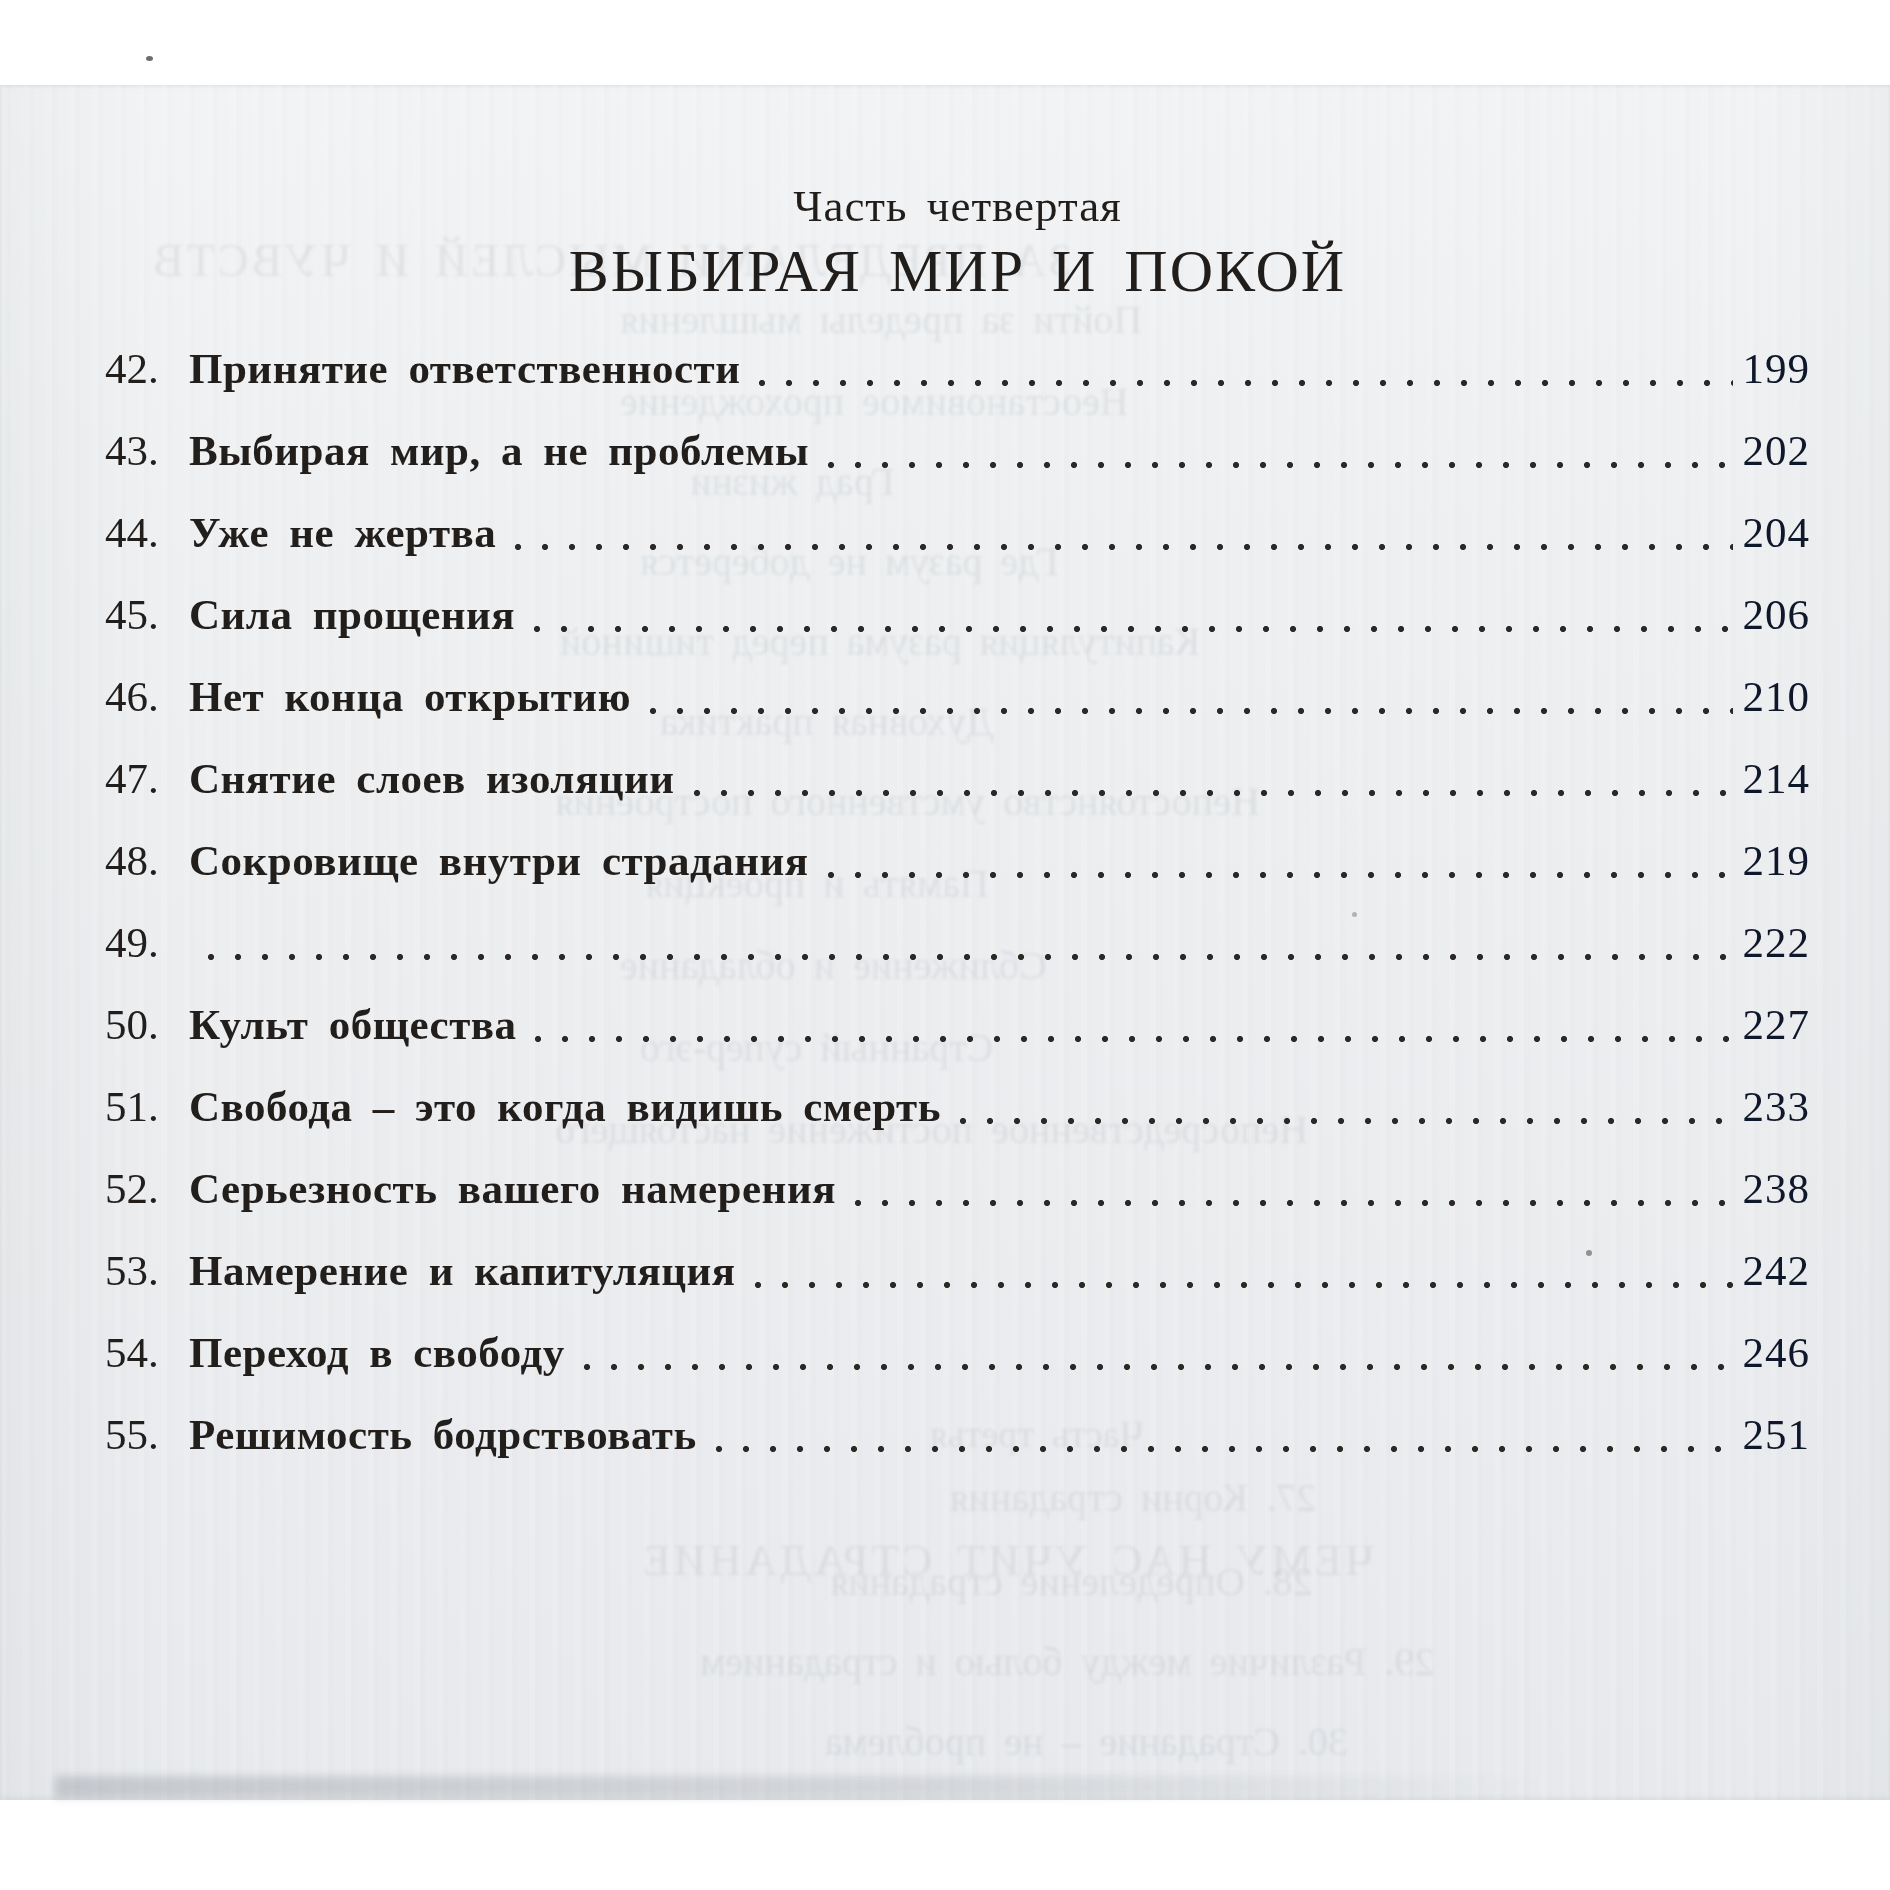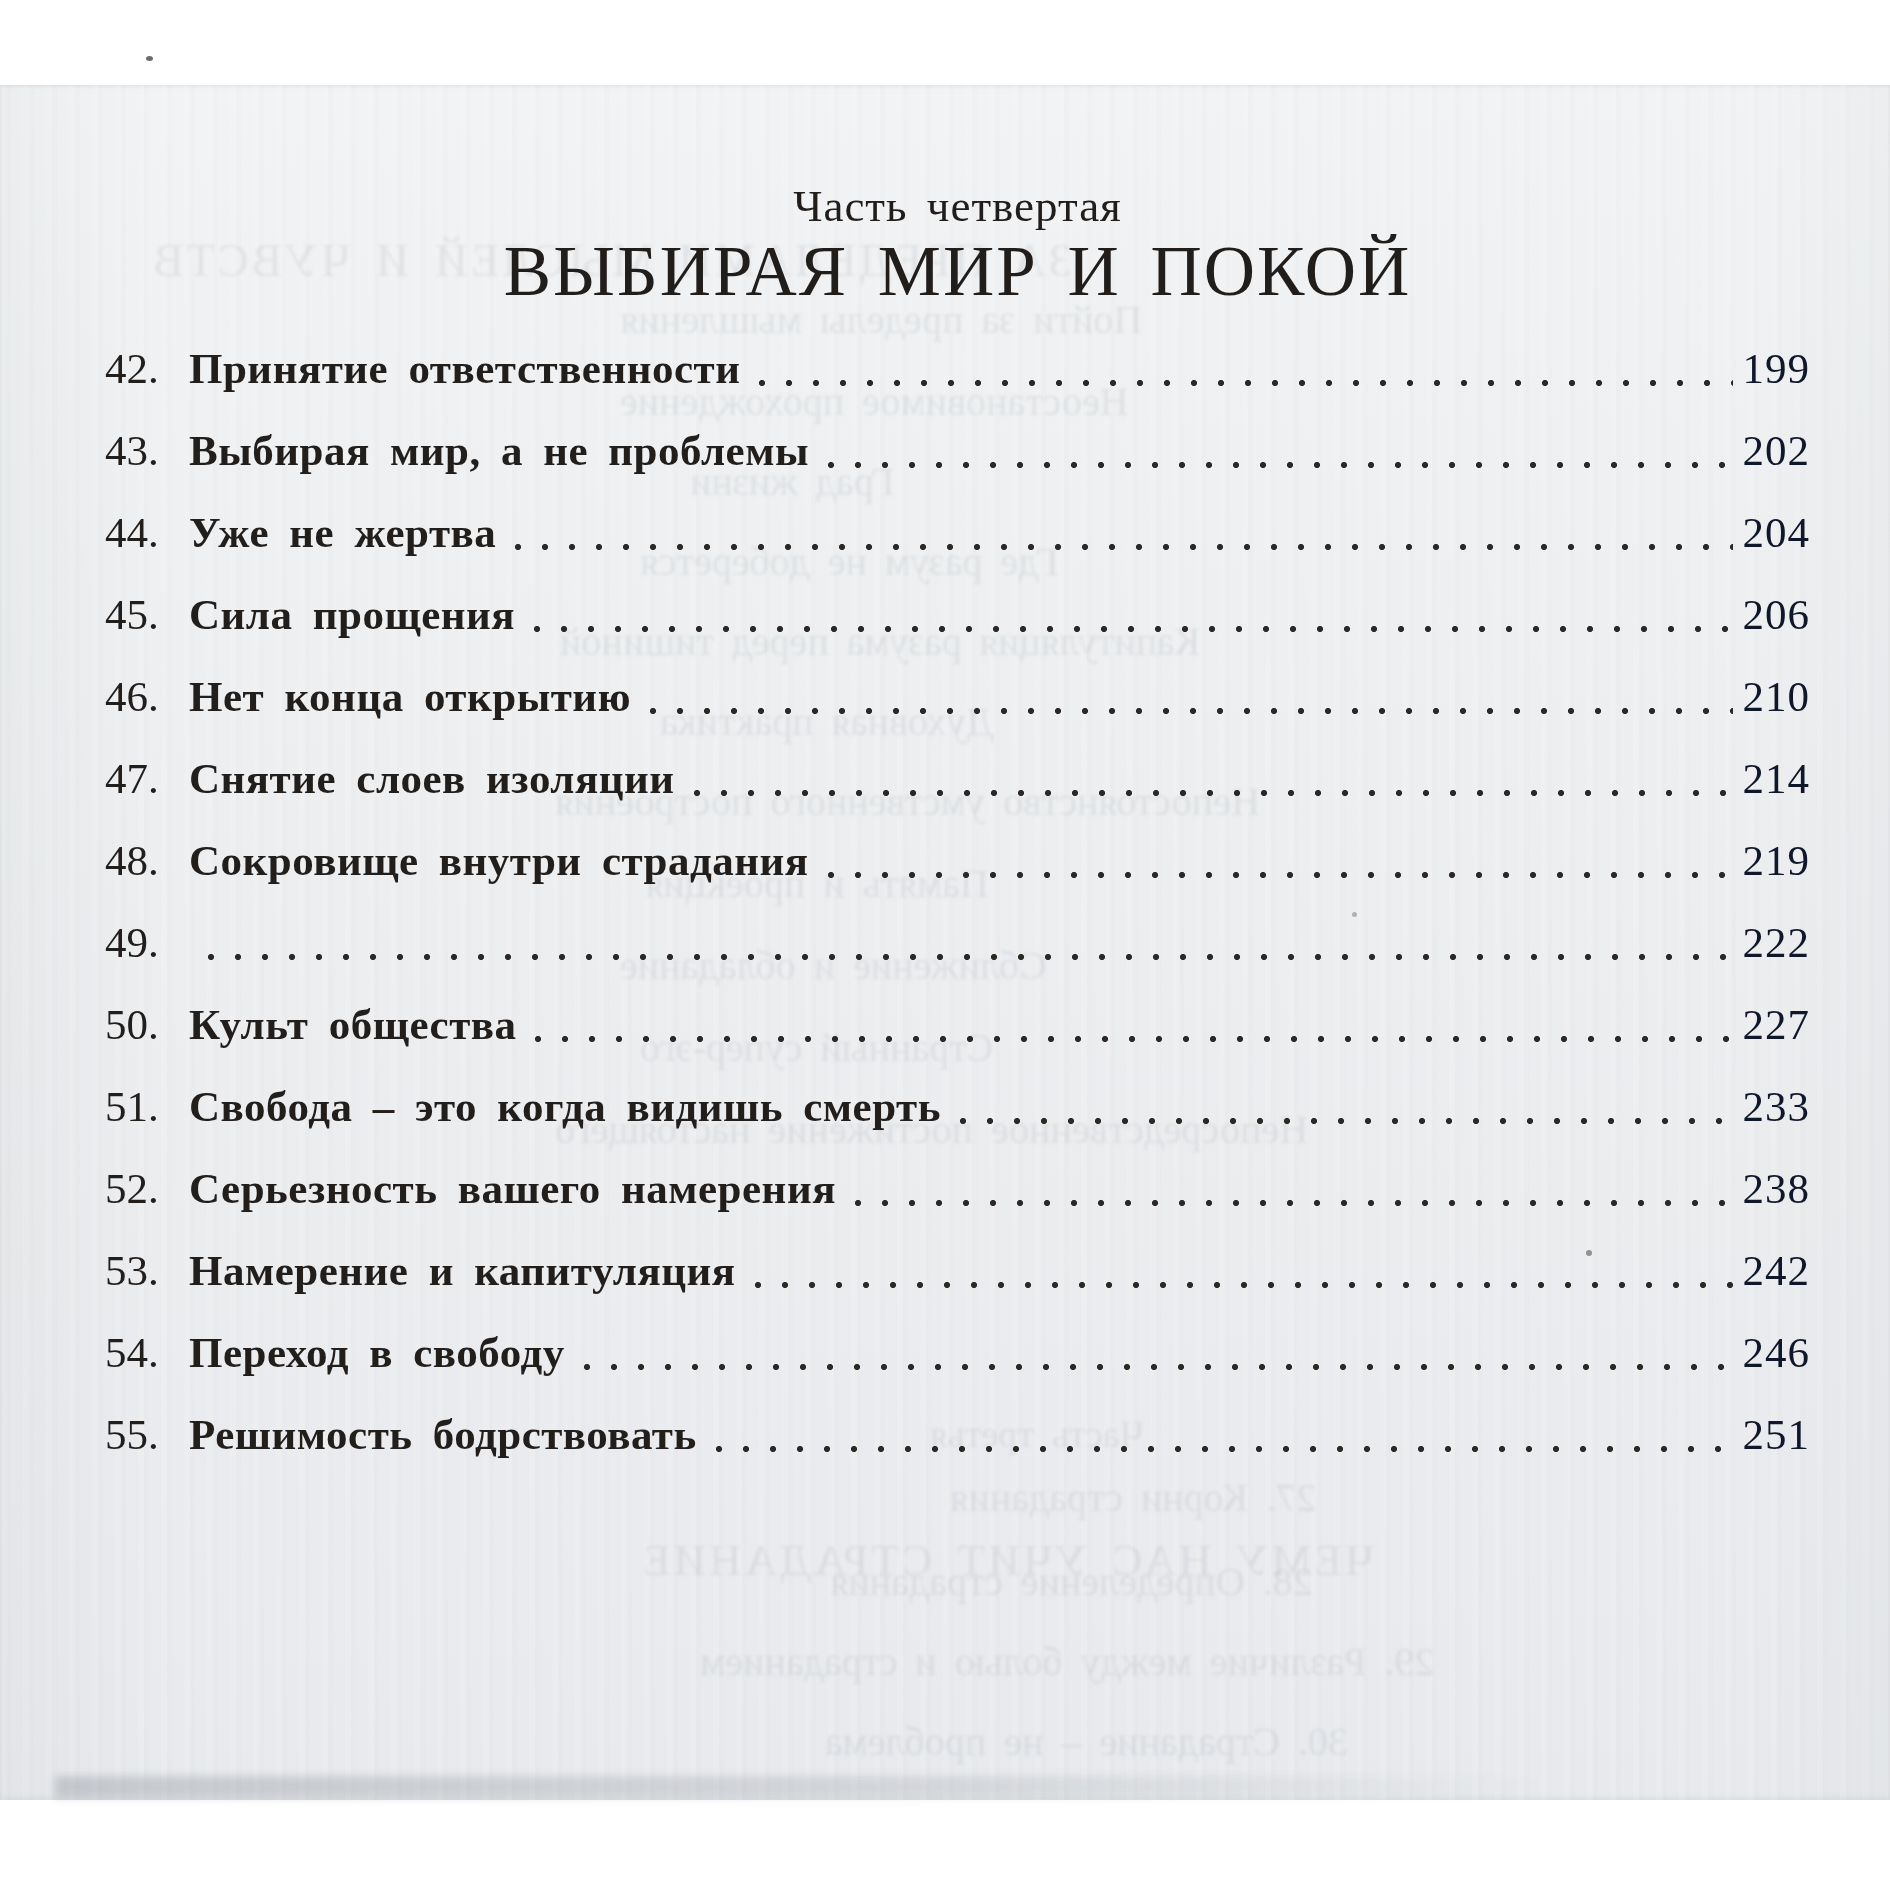--- a/index.html
+++ b/index.html
@@ -29,21 +29,21 @@
 
   
   .toc-header{
     position:absolute;left:105px;right:80px;top:172px;
     text-align:center;color:#211d1b;z-index:3;margin-top:9px;
   }
   .part-label{
     font-size:45px;line-height:50px;letter-spacing:1px;word-spacing:7px;
   }
   .part-title{
-    margin-top:10px;font-size:71px;line-height:60px;letter-spacing:2px;word-spacing:10px;
+    margin-top:10px;font-size:60px;line-height:60px;letter-spacing:2px;word-spacing:10px;
   }
 
   
   .toc-list{
     position:absolute;left:105px;right:80px;top:322px;z-index:3;
   }
   .toc-row{
     display:flex;align-items:flex-end;height:82px;padding-bottom:14px;
     box-sizing:border-box;color:#221e1c;font-size:43px;line-height:1;
     white-space:nowrap;

